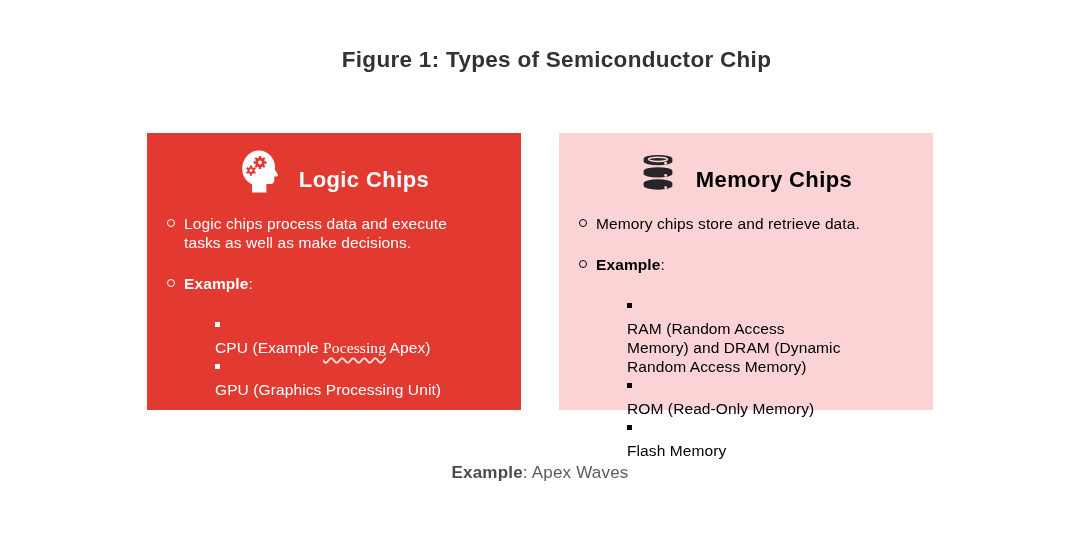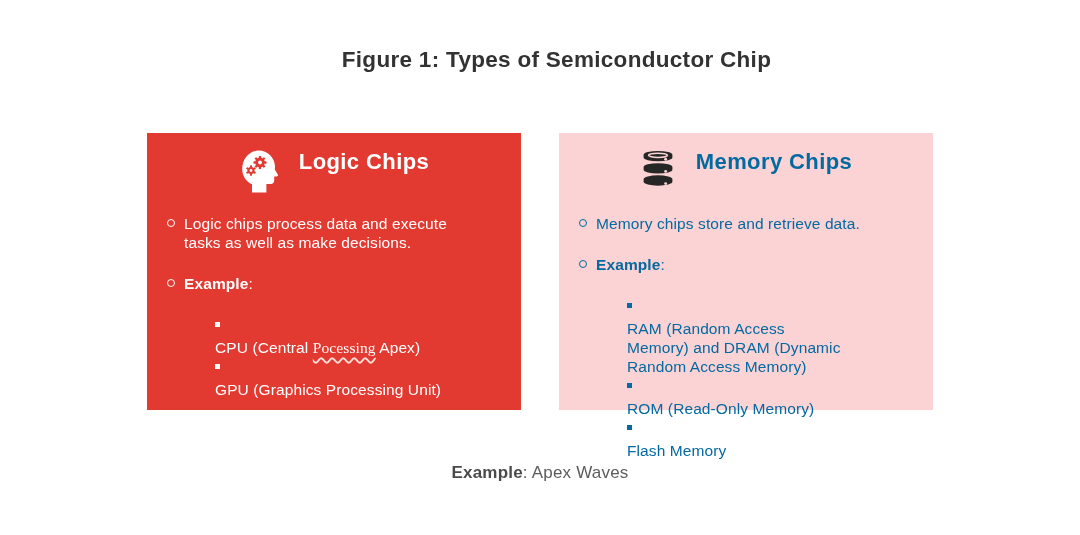--- a/index.html
+++ b/index.html
@@ -23,24 +23,24 @@
     justify-content: center;
     gap: 38px;
     margin-top: 60px;
   }
   .card {
     width: 374px;
     height: 277px;
     box-sizing: border-box;
   }
   .card-logic  { background: #E23931; color: #ffffff; }
-  .card-memory { background: #FBD3D4; color: #0369a1; }
+  .card-memory { background: #FBD3D4; color: #000000; }
   .card-head {
     display: flex;
-    align-items: flex-start;
+    align-items: flex-end;
     justify-content: center;
     gap: 20px;
     padding-top: 16px;
     height: 44px;
   }
   .card-head .icon { flex: none; display: flex; }
   .card-title {
     margin: 0;
     font-size: 22px;
     font-weight: 700;
@@ -142,21 +142,21 @@
         <span class="o-bullet"></span>
         <p class="desc-logic">Logic chips process data and execute tasks as well as make decisions.</p>
       </div>
       <div class="o-item">
         <span class="o-bullet"></span>
         <p><span class="example-label">Example</span><span>:</span></p>
       </div>
       <ul class="sq-list">
         <li>
           <span class="sq-bullet"></span>
-          <p><span>CPU (Central </span><span class="misspelled">Pocessing</span><span> Apex)</span></p>
+          <p><span>CPU (Example </span><span class="misspelled">Pocessing</span><span> Apex)</span></p>
         </li>
         <li>
           <span class="sq-bullet"></span>
           <p>GPU (Graphics Processing Unit)</p>
         </li>
       </ul>
     </div>
   </section>
 
   <section class="card card-memory">

